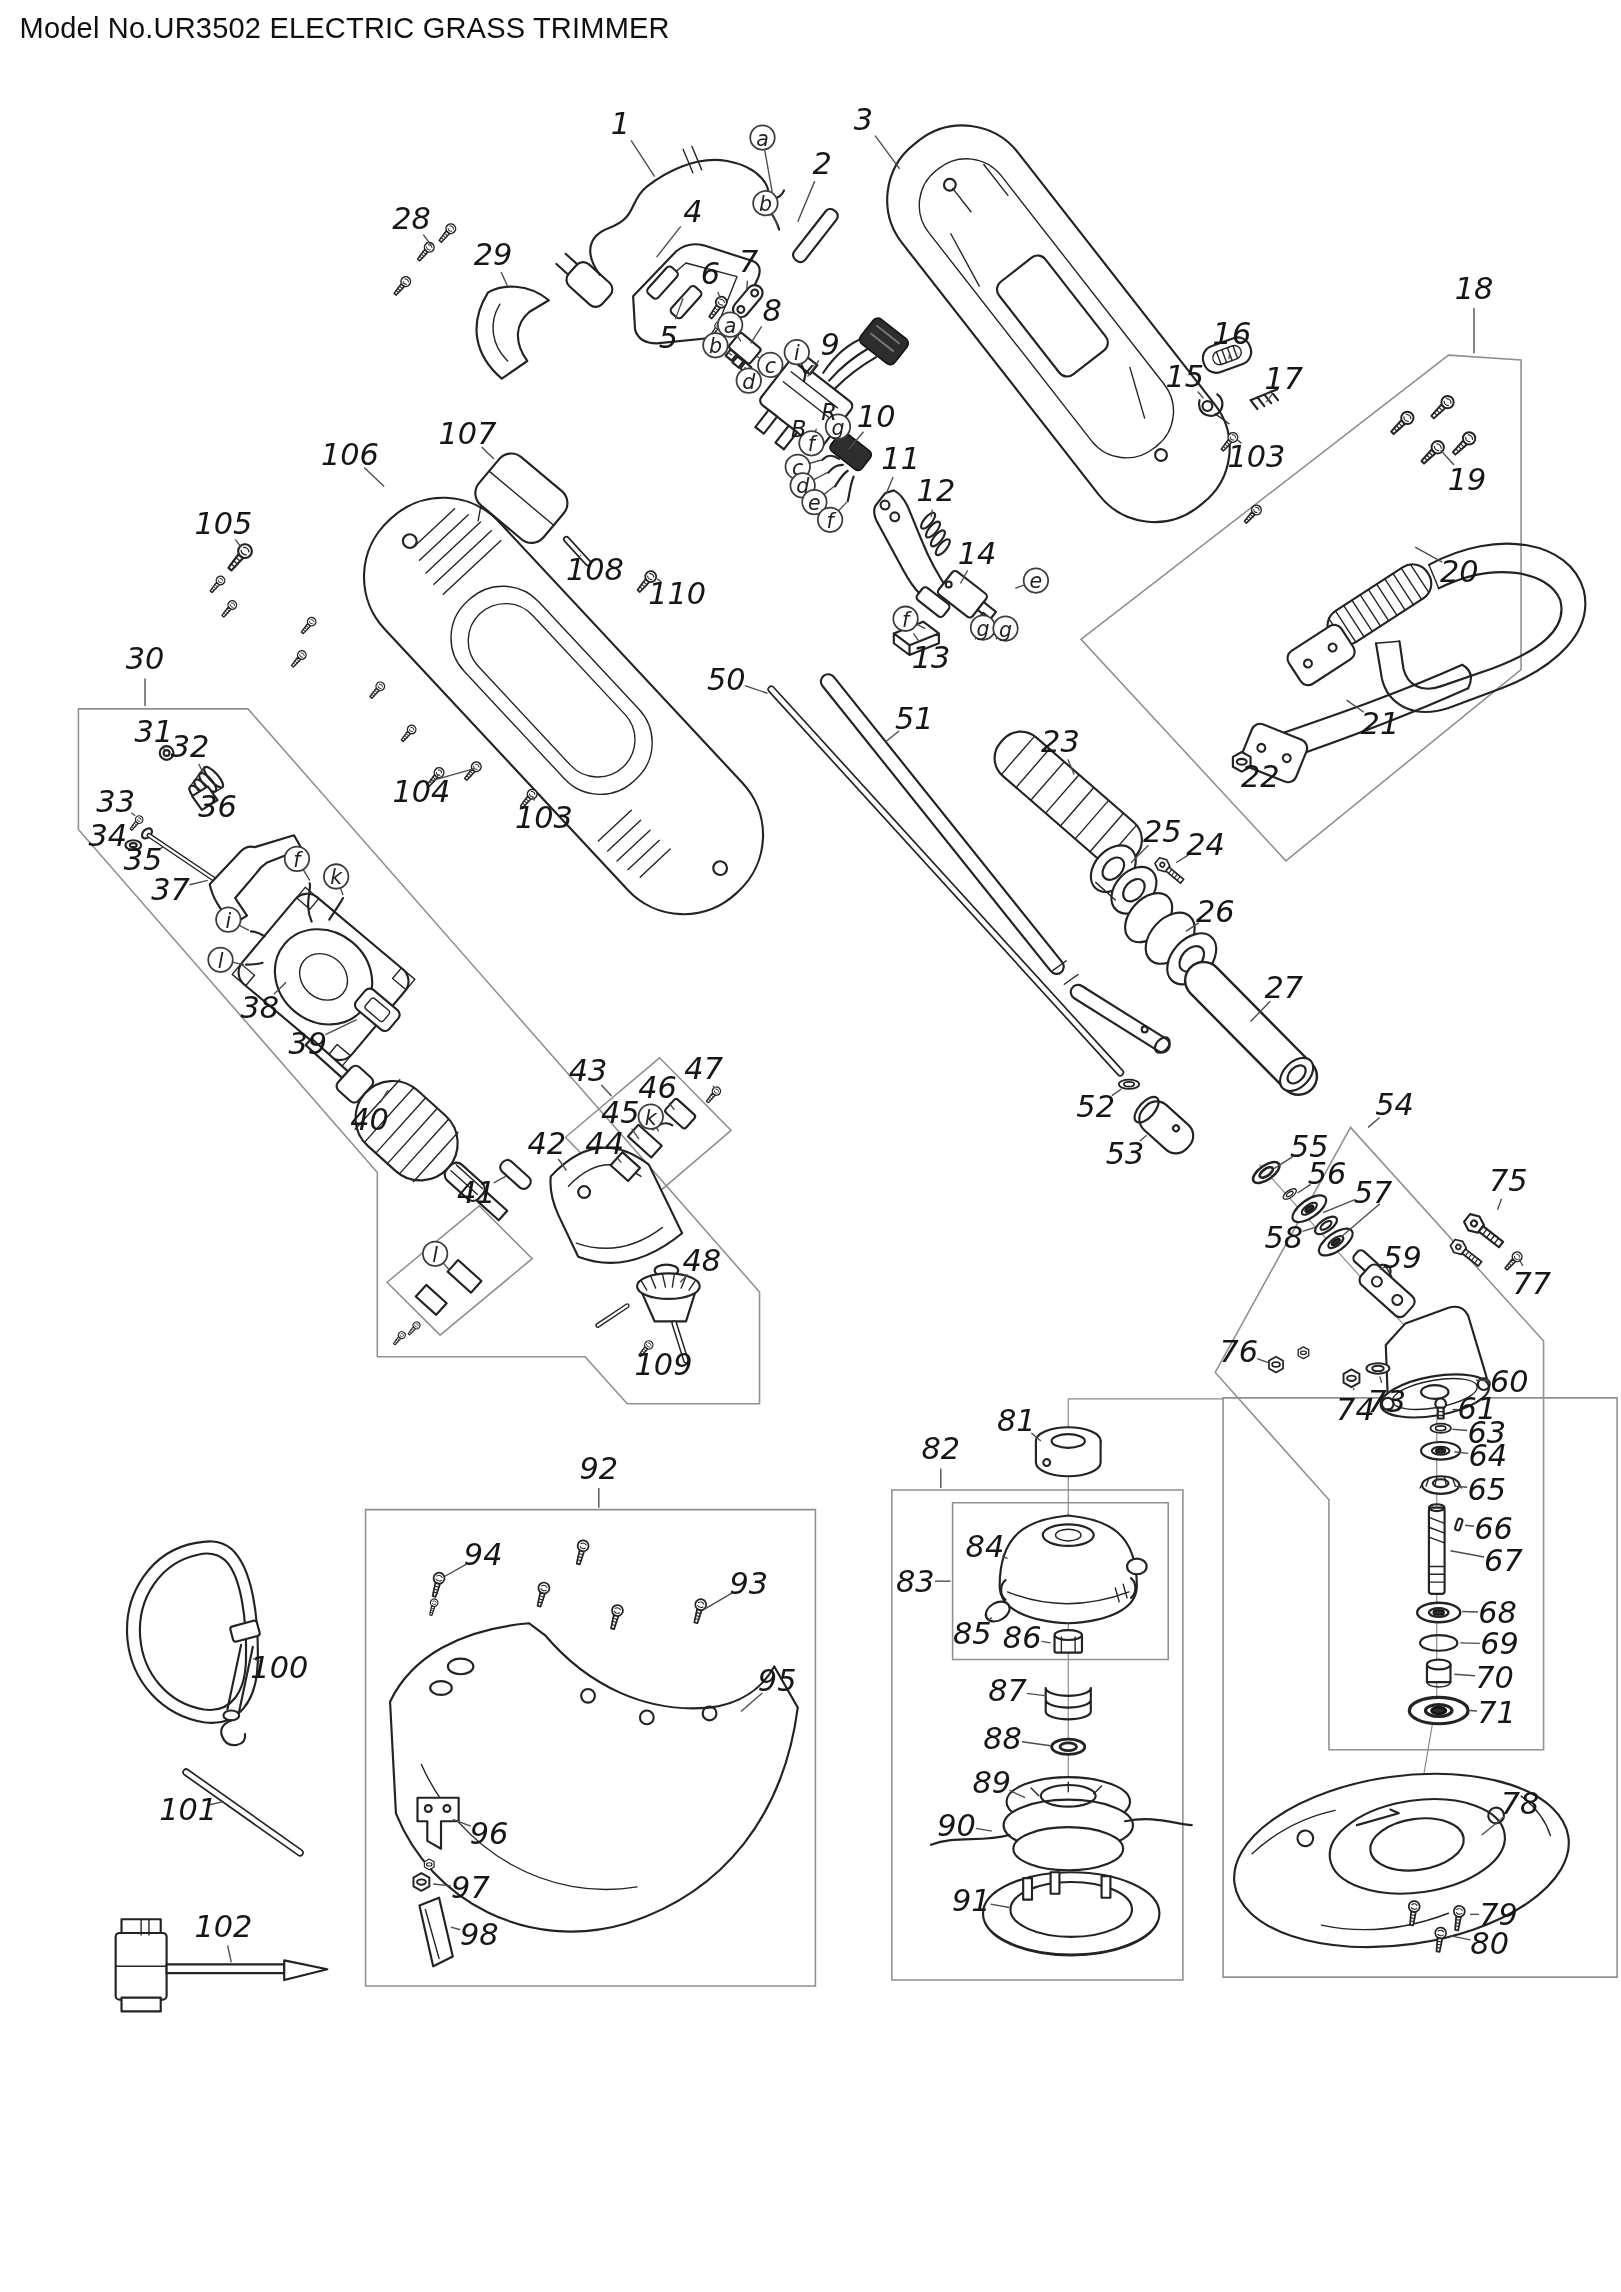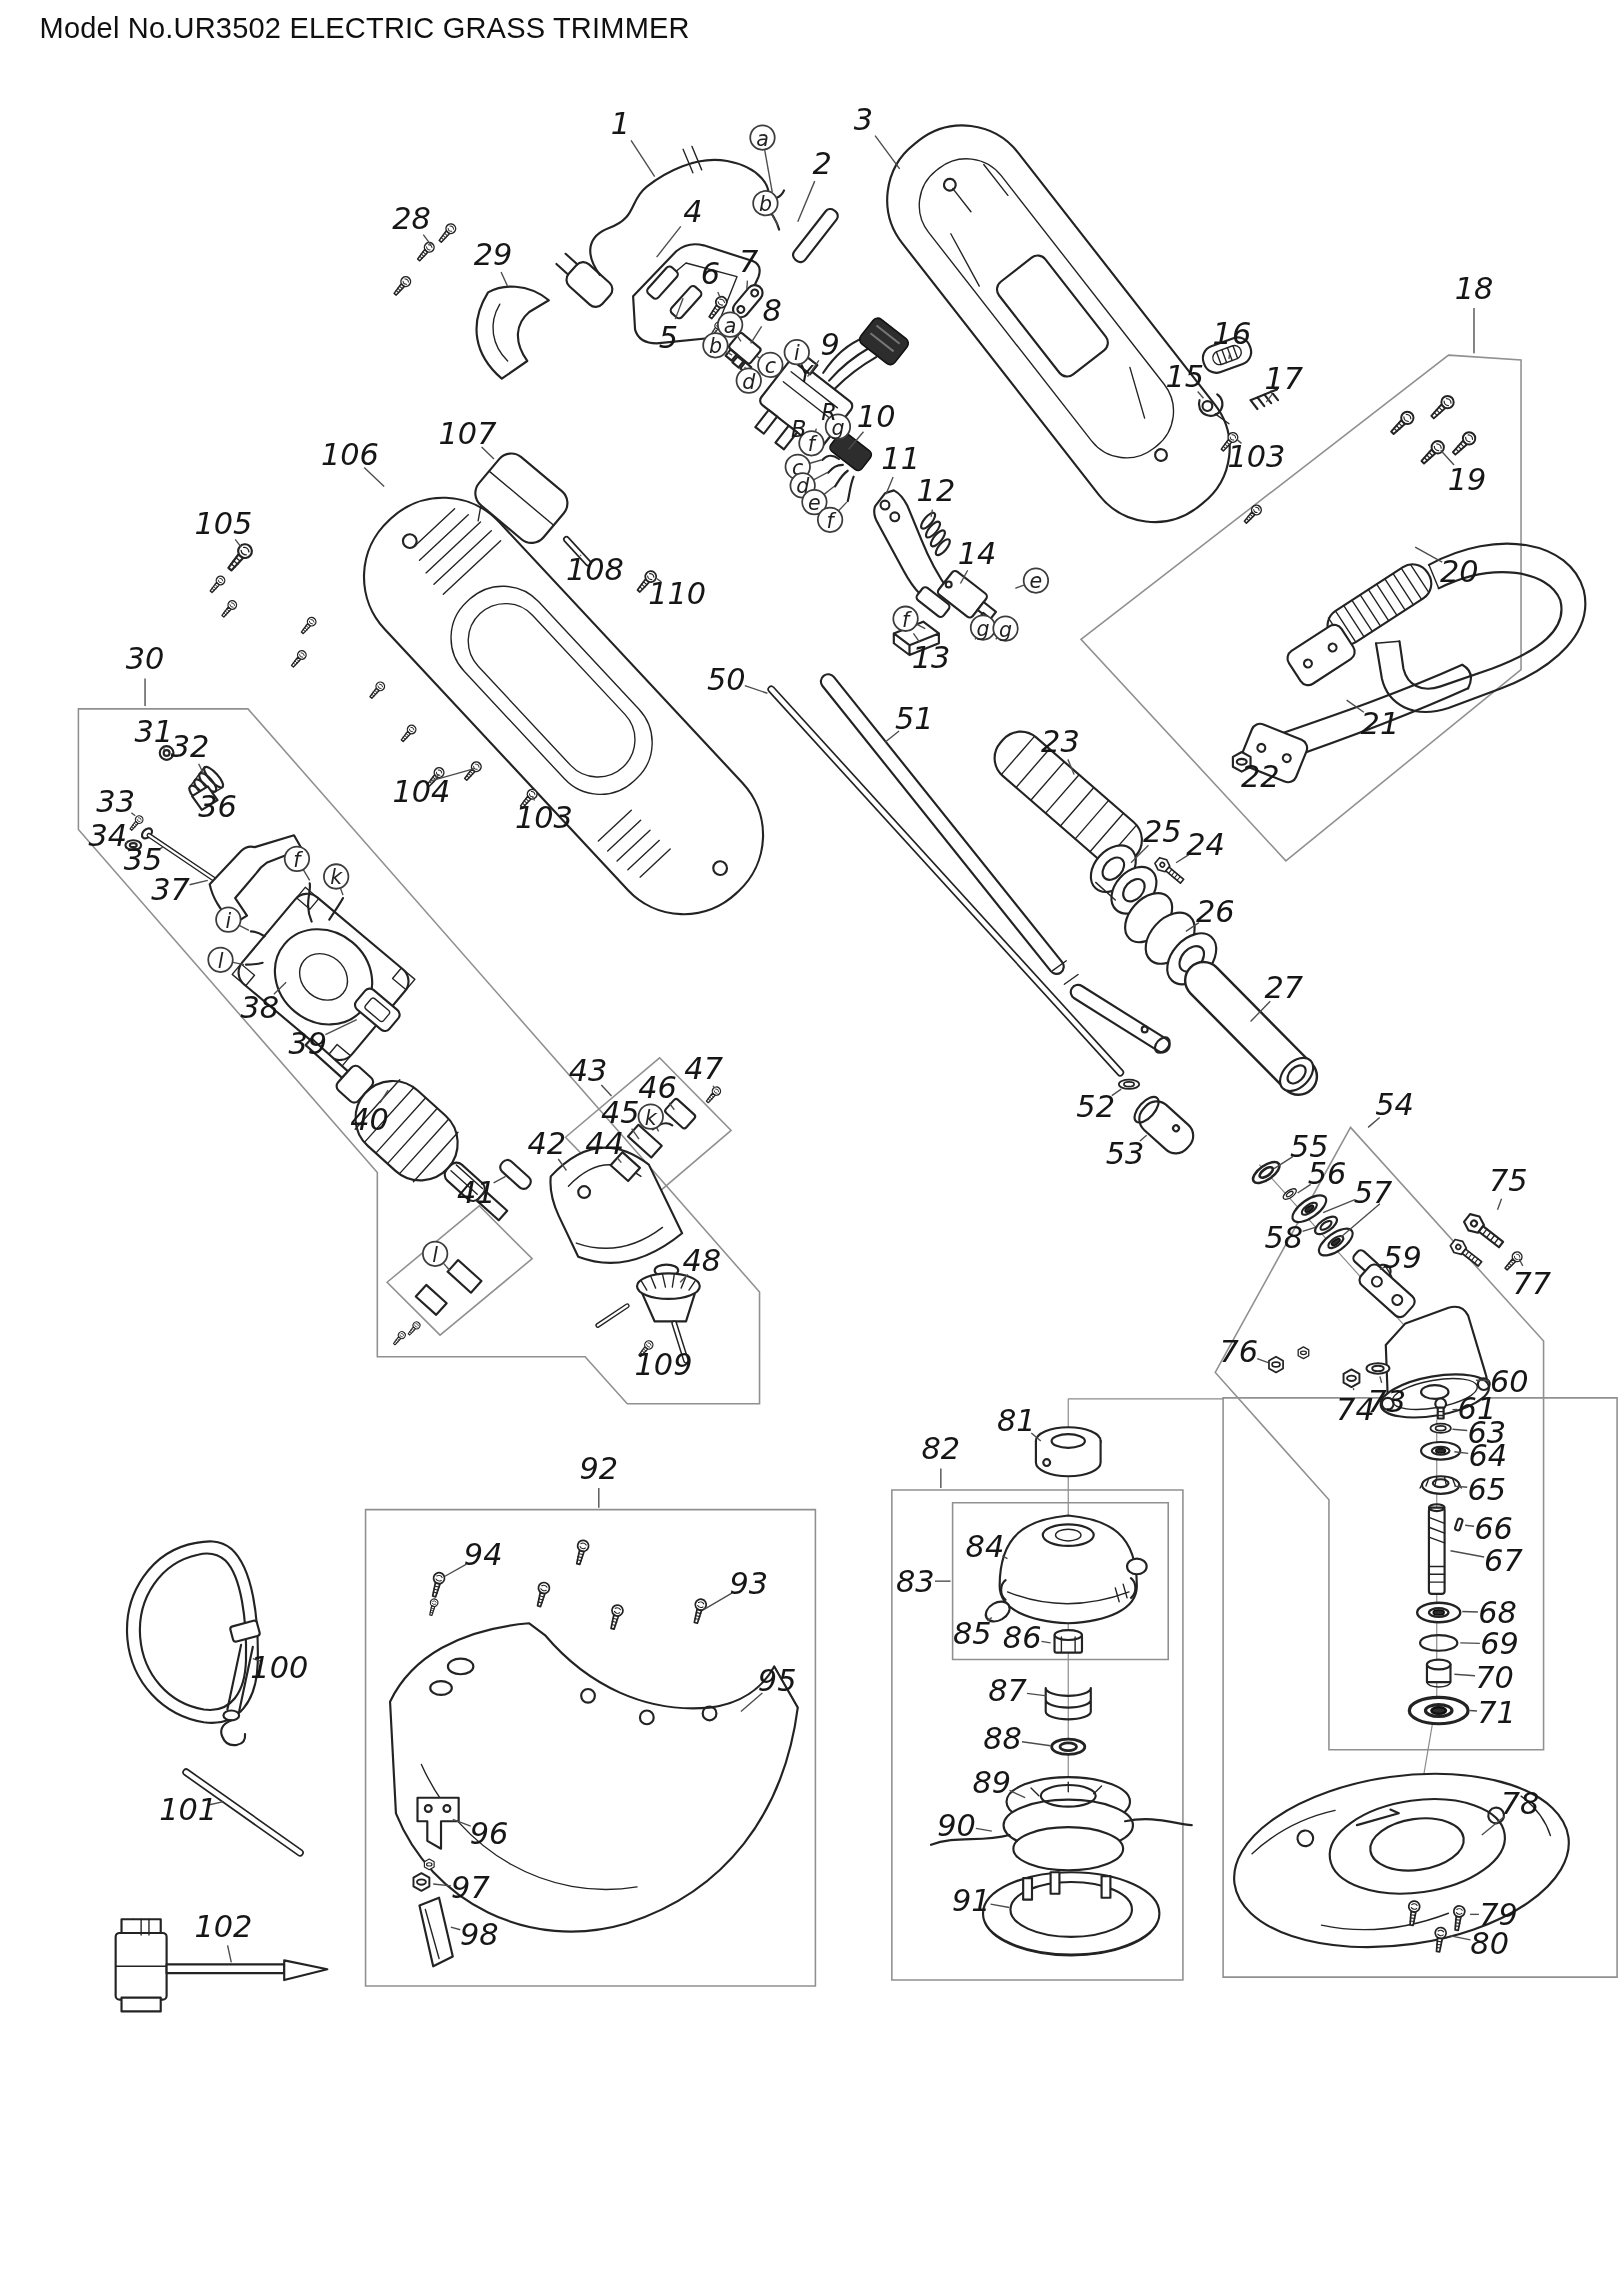--- a/index.html
+++ b/index.html
@@ -1,18 +1,18 @@
 <!DOCTYPE html>
 <html><head>
 <meta charset="utf-8">
 <style>
   html,body{margin:0;padding:0;background:#ffffff;}
   .stage{position:relative;width:1621px;height:2293px;background:#ffffff;overflow:hidden;
          font-family:"Liberation Sans", sans-serif;}
-  .title{position:absolute;left:19.6px;top:11.8px;font-size:29px;color:#101010;letter-spacing:0.2px;margin-left:20px;}
+  .title{position:absolute;left:19.6px;top:11.8px;font-size:29px;color:#101010;letter-spacing:0.2px;}
   svg{position:absolute;left:0;top:0;}
   
   .p  {fill:#ffffff;stroke:#232323;stroke-width:2.2;stroke-linejoin:round;stroke-linecap:round;}
   .pn {fill:none;stroke:#232323;stroke-width:2.2;stroke-linejoin:round;stroke-linecap:round;}
   .pt {fill:none;stroke:#232323;stroke-width:1.4;stroke-linejoin:round;stroke-linecap:round;}
   .pd {fill:#2d2d2d;stroke:#111;stroke-width:1.6;}
   
   .box {fill:none;stroke:#909090;stroke-width:1.6;}
   .axis{stroke:#8a8a8a;stroke-width:1.2;fill:none;}
   .ldr {stroke:#4c4c4c;stroke-width:1.4;fill:none;}

